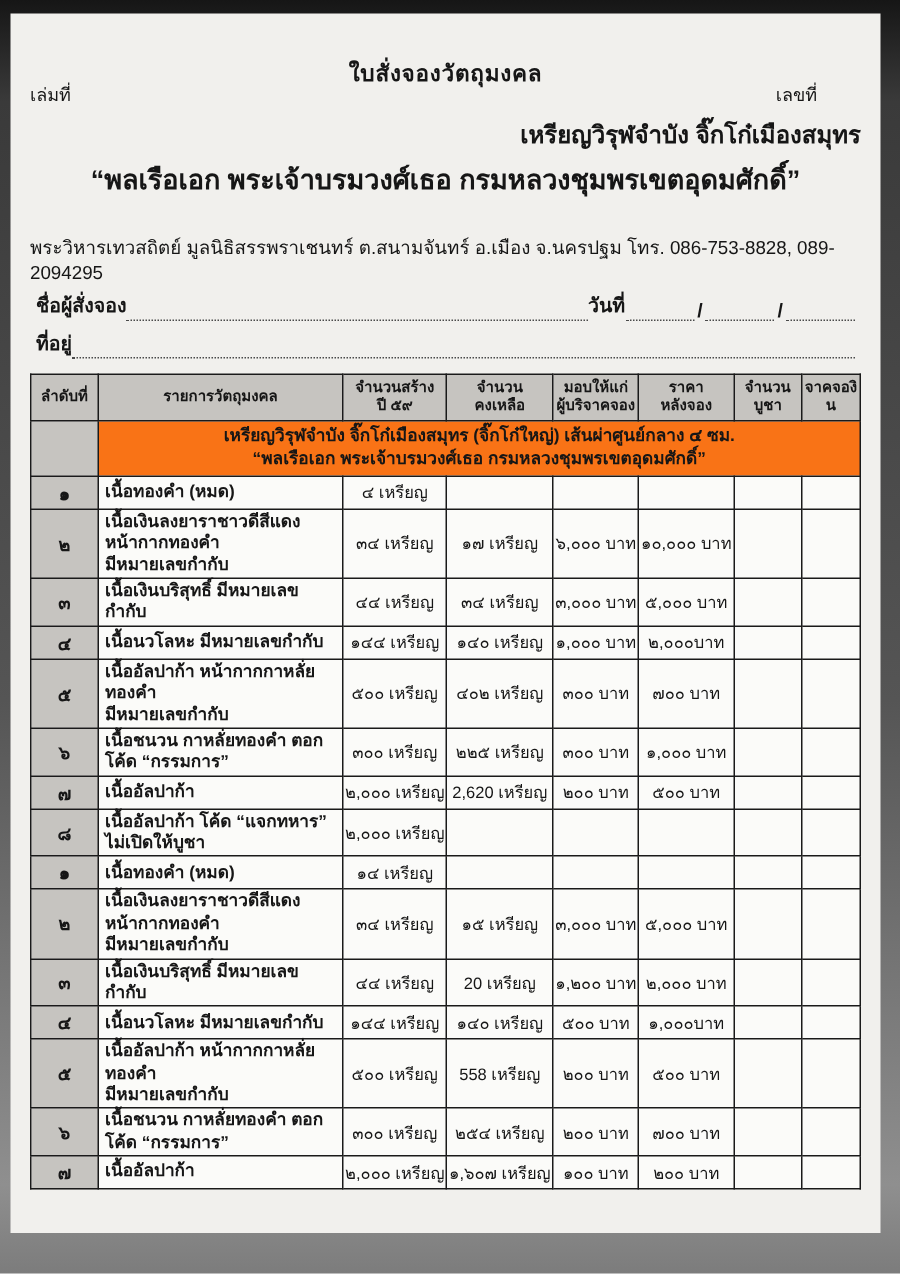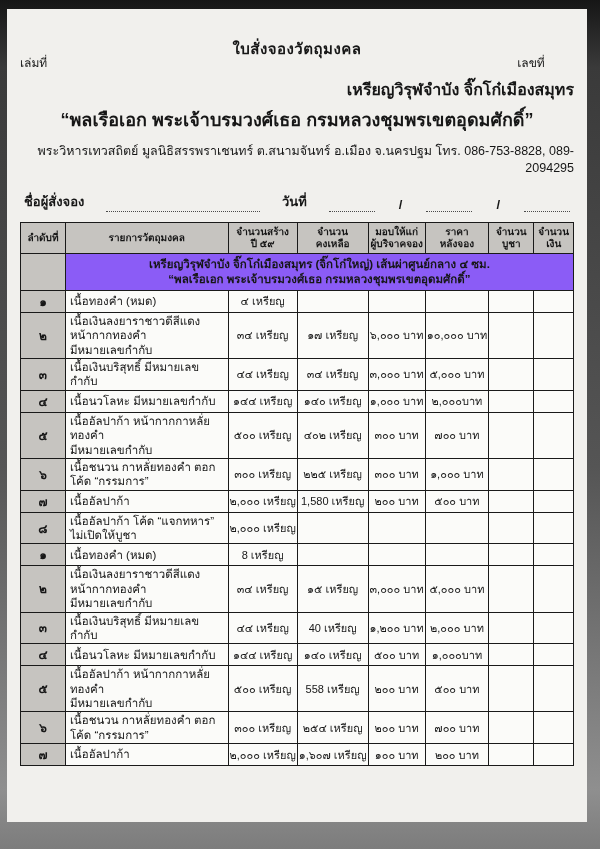--- a/index.html
+++ b/index.html
@@ -14,35 +14,35 @@
     position:absolute; left:7px; top:9px; right:13px; bottom:27px;
     background:#f1f0ed; padding:0 13px;
   }
   
   .head-row { display:flex; margin-top:28px; align-items:flex-start; }
   .side-label { width:86px; font-size:12px; padding-top:16px; }
   .side-label.right { text-align:center; }
   .doc-title { flex:1; text-align:center; font-size:15px; font-weight:bold; letter-spacing:.5px; }
   .subtitle { text-align:right; font-size:16px; font-weight:bold; margin-top:5px; }
   .honoree  { text-align:center; font-size:18px; font-weight:bold; margin-top:3px; }
-  .address  { text-align:right; font-size:12.5px; margin-top:7px; }
+  .address  { text-align:left; font-size:12.5px; margin-top:21px; }
   
-  .form-line { display:flex; align-items:flex-end; font-size:13px; font-weight:bold; margin:17px 4px 0; height:20px;gap:22px; }
+  .form-line { display:flex; align-items:flex-end; font-size:13px; font-weight:bold; margin:5px 4px 0; height:20px; }
   .dots { border-bottom:1.5px dotted #4a4a4a; height:14px; }
   .grow { flex:1; }
   .date-seg { width:46px; border-bottom:1.5px dotted #4a4a4a; height:14px; }
   .slash { padding:0 2px; }
   
   table { border-collapse:collapse; margin:10px auto 0; table-layout:fixed; background:#fbfbf9; }
   th, td { border:1.6px solid #1a1a1a; }
   thead th { background:#c6c4c0; font-size:10px; font-weight:bold; line-height:1.2; white-space:pre-line; padding:3px 0; }
   td.c-no { background:#c6c4c0; text-align:center; font-weight:bold; font-size:12px; }
-  td.c-item { font-size:11.5px; padding:1px 4px; line-height:1.25; white-space:pre-line; font-weight:400; }
+  td.c-item { font-size:11.5px; padding:1px 4px; line-height:1.25; white-space:pre-line; font-weight:700; }
   td.c-num { font-size:11px; text-align:center; white-space:nowrap; padding:1px 1px; }
-  tr.section-row td.sec { background:#8b5cf6; text-align:center; font-weight:bold; font-size:11.5px; line-height:1.3; padding:3px 2px; }
+  tr.section-row td.sec { background:#f97316; text-align:center; font-weight:bold; font-size:11.5px; line-height:1.3; padding:3px 2px; }
   tr.section-row td.c-no { height:34px; }
   tr.item-row { height:21px; }
 </style>
 </head>
 <body>
 
 <div class="paper">
 
   <div class="head-row">
     <span class="side-label">เล่มที่</span>
@@ -58,20 +58,24 @@
     <span>ชื่อผู้สั่งจอง</span>
     <span class="dots grow"></span>
     <span>วันที่</span>
     <span class="date-seg"></span>
       <span class="slash">/</span>
     <span class="date-seg"></span>
       <span class="slash">/</span>
     <span class="date-seg"></span>
   </div>
 
+  <div class="form-line">
+    <span>ที่อยู่</span>
+    <span class="dots grow"></span>
+  </div>
 
 
   <table>
     <colgroup id="colgroup">
         <col style="width: 46px;">
         <col style="width: 168px;">
         <col style="width: 66px;">
         <col style="width: 64px;">
         <col style="width: 52px;">
         <col style="width: 58px;">
@@ -84,21 +88,21 @@
           <th>รายการวัตถุมงคล</th>
           <th>จำนวนสร้าง
 ปี ๕๙</th>
           <th>จำนวน
 คงเหลือ</th>
           <th>มอบให้แก่
 ผู้บริจาคจอง</th>
           <th>ราคา
 หลังจอง</th>
           <th>จำนวนบูชา</th>
-          <th>จำนวนเงิน</th>
+          <th>จาคจองิน</th>
         </tr>
       </thead>
     <tbody id="table-body">
         <tr class="section-row">
           <td class="c-no"></td>
           <td class="sec" colspan="7">
             <div>เหรียญวิรุฬจำบัง จิ๊กโก๋เมืองสมุทร (จิ๊กโก๋ใหญ่) เส้นผ่าศูนย์กลาง ๔ ซม.</div>
             <div>“พลเรือเอก พระเจ้าบรมวงศ์เธอ กรมหลวงชุมพรเขตอุดมศักดิ์”</div>
           </td>
         </tr>
@@ -161,40 +165,40 @@
           <td class="c-num">๒๒๕ เหรียญ</td>
           <td class="c-num">๓๐๐ บาท</td>
           <td class="c-num">๑,๐๐๐ บาท</td>
           <td class="c-num"></td>
           <td class="c-num"></td>
         </tr>
         <tr class="item-row">
           <td class="c-no">๗</td>
           <td class="c-item">เนื้ออัลปาก้า</td>
           <td class="c-num">๒,๐๐๐ เหรียญ</td>
-          <td class="c-num">1,580 เหรียญ</td>
+          <td class="c-num">2,620 เหรียญ</td>
           <td class="c-num">๒๐๐ บาท</td>
           <td class="c-num">๕๐๐ บาท</td>
           <td class="c-num"></td>
           <td class="c-num"></td>
         </tr>
         <tr class="item-row">
           <td class="c-no">๘</td>
           <td class="c-item">เนื้ออัลปาก้า โค้ด “แจกทหาร” ไม่เปิดให้บูชา</td>
           <td class="c-num">๒,๐๐๐ เหรียญ</td>
           <td class="c-num"></td>
           <td class="c-num"></td>
           <td class="c-num"></td>
           <td class="c-num"></td>
           <td class="c-num"></td>
         </tr>
         <tr class="item-row">
           <td class="c-no">๑</td>
           <td class="c-item">เนื้อทองคำ (หมด)</td>
-          <td class="c-num">8 เหรียญ</td>
+          <td class="c-num">๑๔ เหรียญ</td>
           <td class="c-num"></td>
           <td class="c-num"></td>
           <td class="c-num"></td>
           <td class="c-num"></td>
           <td class="c-num"></td>
         </tr>
         <tr class="item-row">
           <td class="c-no">๒</td>
           <td class="c-item">เนื้อเงินลงยาราชาวดีสีแดง หน้ากากทองคำ
 มีหมายเลขกำกับ</td>
@@ -202,21 +206,21 @@
           <td class="c-num">๑๕ เหรียญ</td>
           <td class="c-num">๓,๐๐๐ บาท</td>
           <td class="c-num">๕,๐๐๐ บาท</td>
           <td class="c-num"></td>
           <td class="c-num"></td>
         </tr>
         <tr class="item-row">
           <td class="c-no">๓</td>
           <td class="c-item">เนื้อเงินบริสุทธิ์ มีหมายเลขกำกับ</td>
           <td class="c-num">๔๔ เหรียญ</td>
-          <td class="c-num">40 เหรียญ</td>
+          <td class="c-num">20 เหรียญ</td>
           <td class="c-num">๑,๒๐๐ บาท</td>
           <td class="c-num">๒,๐๐๐ บาท</td>
           <td class="c-num"></td>
           <td class="c-num"></td>
         </tr>
         <tr class="item-row">
           <td class="c-no">๔</td>
           <td class="c-item">เนื้อนวโลหะ มีหมายเลขกำกับ</td>
           <td class="c-num">๑๔๔ เหรียญ</td>
           <td class="c-num">๑๔๐ เหรียญ</td>

